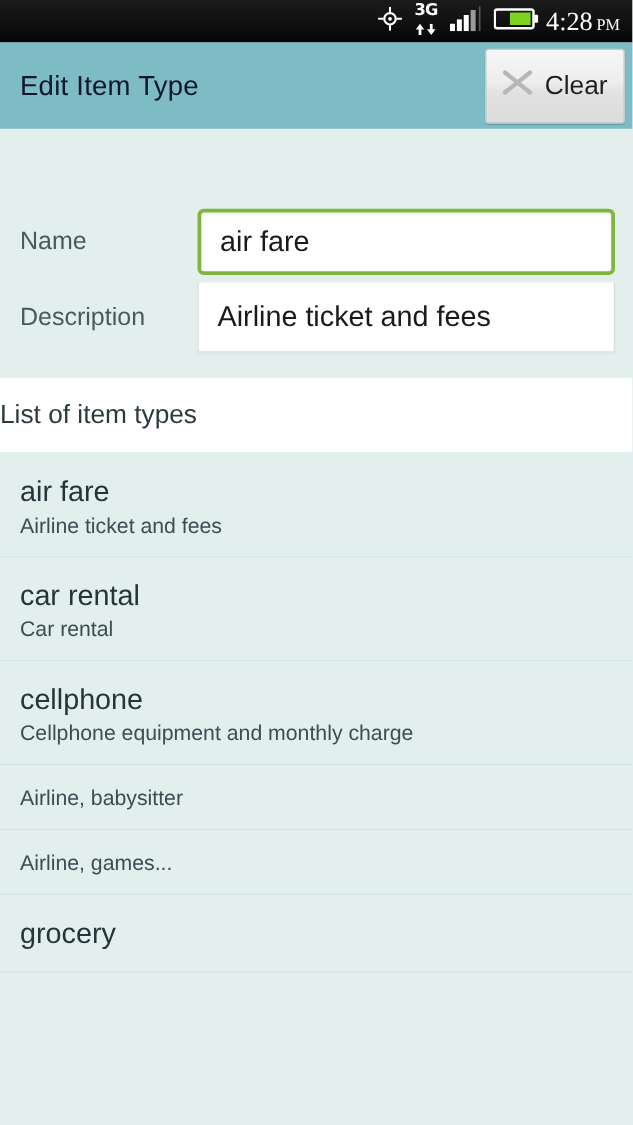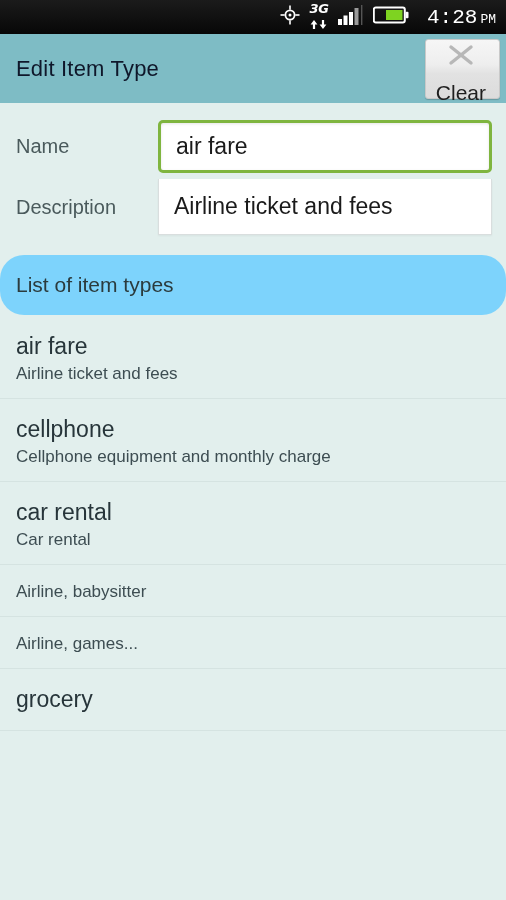--- a/index.html
+++ b/index.html
@@ -24,21 +24,20 @@
     background: linear-gradient(to bottom, #1b1b1b 0%, #121212 45%, #070707 100%);
     display: flex;
     align-items: center;
     justify-content: flex-end;
     padding-right: 10px;
   }
   .statusbar .sb-icons {
     display: flex;
     align-items: center;
     gap: 9px;
-    font-style: italic;
   }
   .gps-icon { display:block; }
   .net-wrap {
     display: flex;
     flex-direction: column;
     align-items: center;
     justify-content: center;
     line-height: 1;
   }
   .net-label {
@@ -50,22 +49,22 @@
     line-height: 13px;
   }
   .net-arrows { display:block; margin-top: 1px; }
   .signal-icon { display:block; }
   .battery-icon { display:block; }
   .clock {
     color: #ffffff;
     font-size: 21px;
     font-weight: normal;
     letter-spacing: 0px;
-    margin-left: 18px;
-    font-family: Liberation Mono, monospace;
+    margin-left: 6px;
+    font-family: Liberation Serif, serif;
   }
   .clock .ampm {
     font-size: 13px;
     margin-left: 3px;
   }
 
   
   .actionbar {
     position: relative;
     height: 69px;
@@ -95,34 +94,34 @@
     display: flex;
     align-items: center;
     gap: 7px;
     height: 60px;
     padding: 0 13px 0 10px;
     border-radius: 3px;
     background: linear-gradient(to bottom, #f6f6f6 0%, #eeeeee 42%, #e2e2e2 58%, #dcdcdc 100%);
     border: 1px solid #c9c9c9;
     box-shadow: 0 1px 1px rgba(0,0,0,0.18);
     cursor: pointer;
-    flex-direction: column;
   }
   .ab-btn-label {
     font-size: 21px;
     color: #1f1f1f;
   }
   .ab-icon { display: block; }
 
   
   .form {
     background: #e2efed;
     padding: 0;
     position: relative;
     height: 152px;
+    margin-top: 47px;
   }
   .form-row {
     display: flex;
     align-items: center;
     position: relative;
   }
   .form-row.name-row { height: 73px; padding-top: 14px; }
   .form-row.desc-row { height: 62px; }
   .form-label {
     width: 158px;
@@ -156,27 +155,25 @@
     padding-left: 15px;
     font-size: 23px;
     color: #1a1a1a;
     box-shadow: 0 1px 2px rgba(0,0,0,0.05);
     cursor: text;
   }
 
   
   .section-header {
     height: 60px;
-    background: #7dd3fc;
-    display: flex;
-    align-items: center;
-    padding-left: 16px;
+    background: #ffffff;
+    display: flex;
+    align-items: center;
     font-size: 21px;
     color: #2b3b3d;
-    border-radius: 24px;
   }
 
   
   .list {
     background: #e2efed;
     position: relative;
     height: 567px;
     overflow: hidden;
   }
   .list-item {
@@ -298,30 +295,30 @@
 </div>
 
 <div class="list">
 
   <div class="list-item">
     <div class="item-title">air fare</div>
     <div class="item-desc">Airline ticket and fees</div>
   </div>
 
   <div class="list-item">
+    <div class="item-title">car rental</div>
+    <div class="item-desc">Car rental</div>
+  </div>
+
+  <div class="list-item">
     <div class="item-title">cellphone</div>
     <div class="item-desc">Cellphone equipment and monthly charge</div>
   </div>
 
   <div class="list-item">
-    <div class="item-title">car rental</div>
-    <div class="item-desc">Car rental</div>
-  </div>
-
-  <div class="list-item">
     <div class="item-desc">Airline, babysitter</div>
   </div>
 
 
   <div class="list-item">
     <div class="item-desc">Airline, games...</div>
   </div>
 
   <div class="list-item">
     <div class="item-title">grocery</div>

